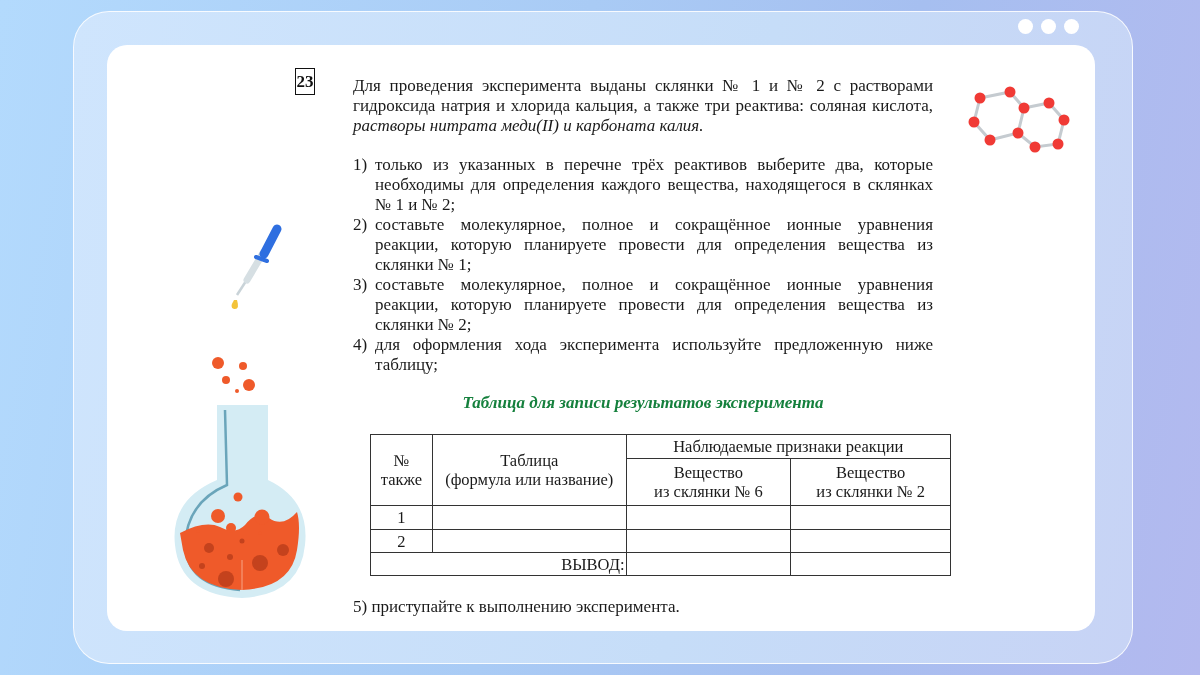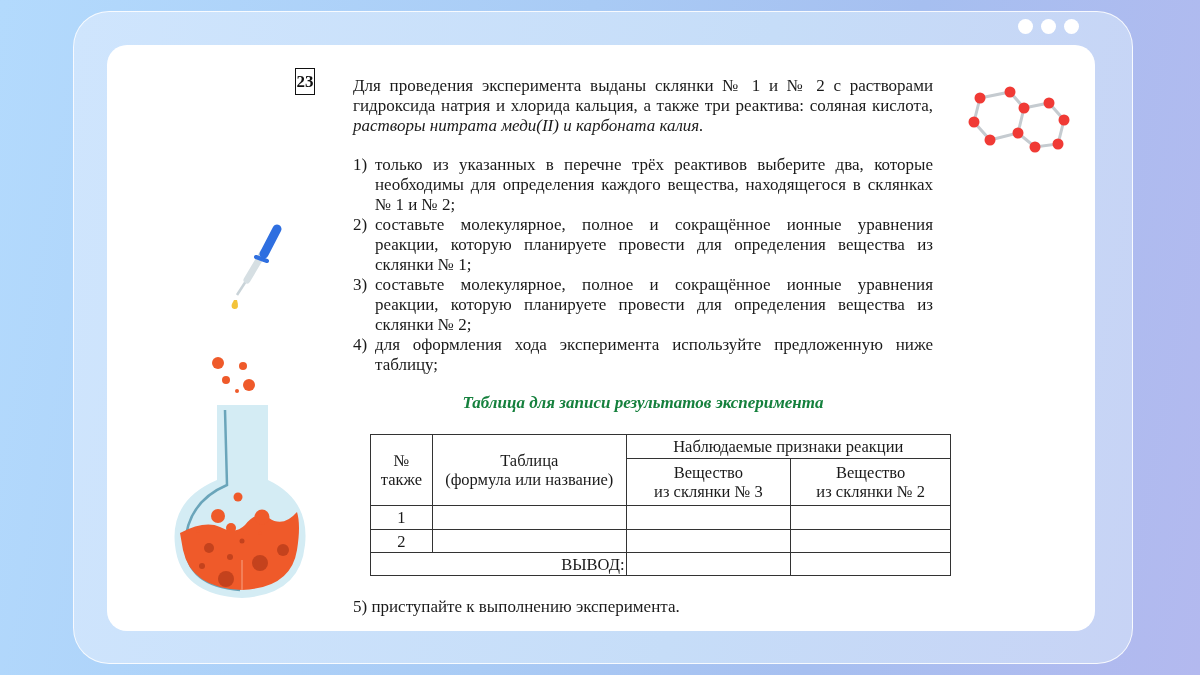--- a/index.html
+++ b/index.html
@@ -174,21 +174,21 @@
     </th>
     <th rowspan="2">
       <div>Таблица</div>
       <div>(формула или название)</div>
     </th>
     <th colspan="2">Наблюдаемые признаки реакции</th>
   </tr>
   <tr style="height:47px">
     <th>
       <div>Вещество</div>
-      <div>из склянки № 3</div>
+      <div>из склянки № 6</div>
     </th>
     <th>
       <div>Вещество</div>
       <div>из склянки № 2</div>
     </th>
   </tr>
   <tr style="height:24px">
     <td>1</td>
     <td></td>
     <td></td>

